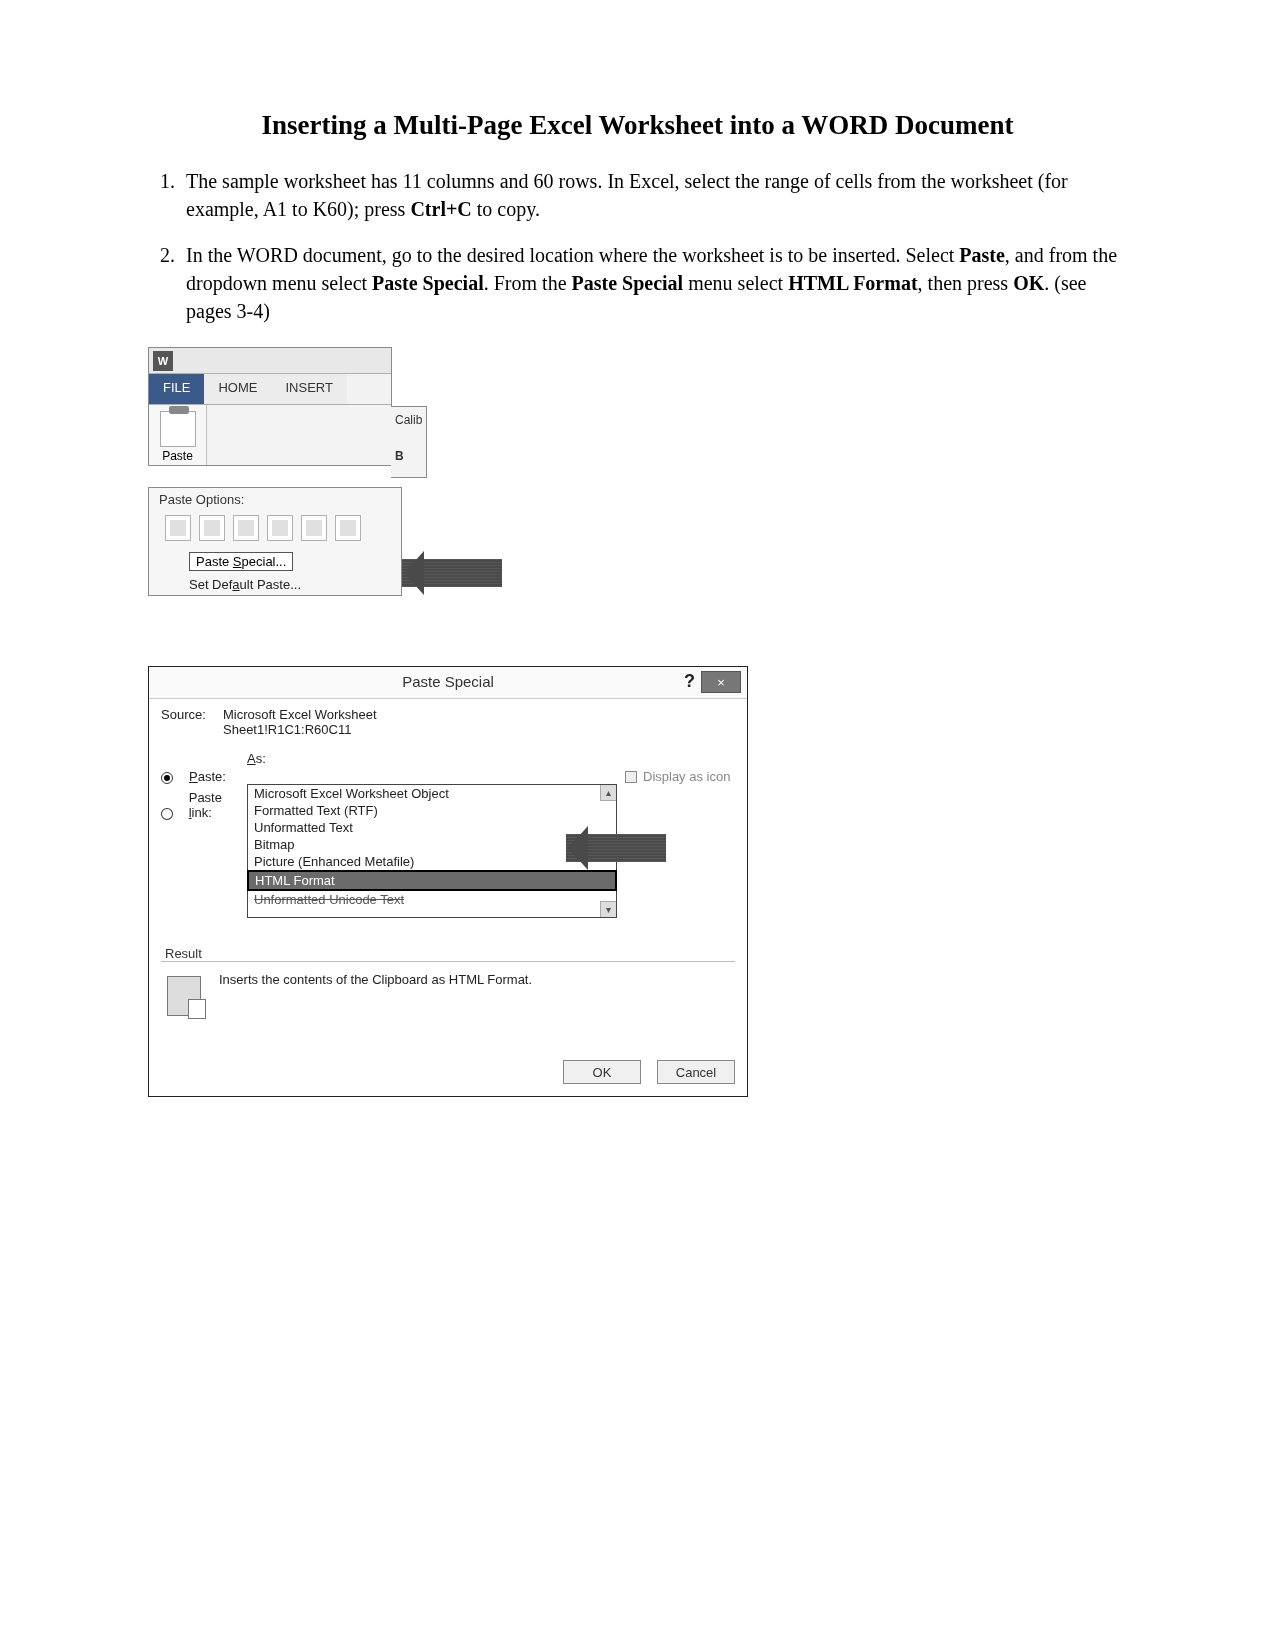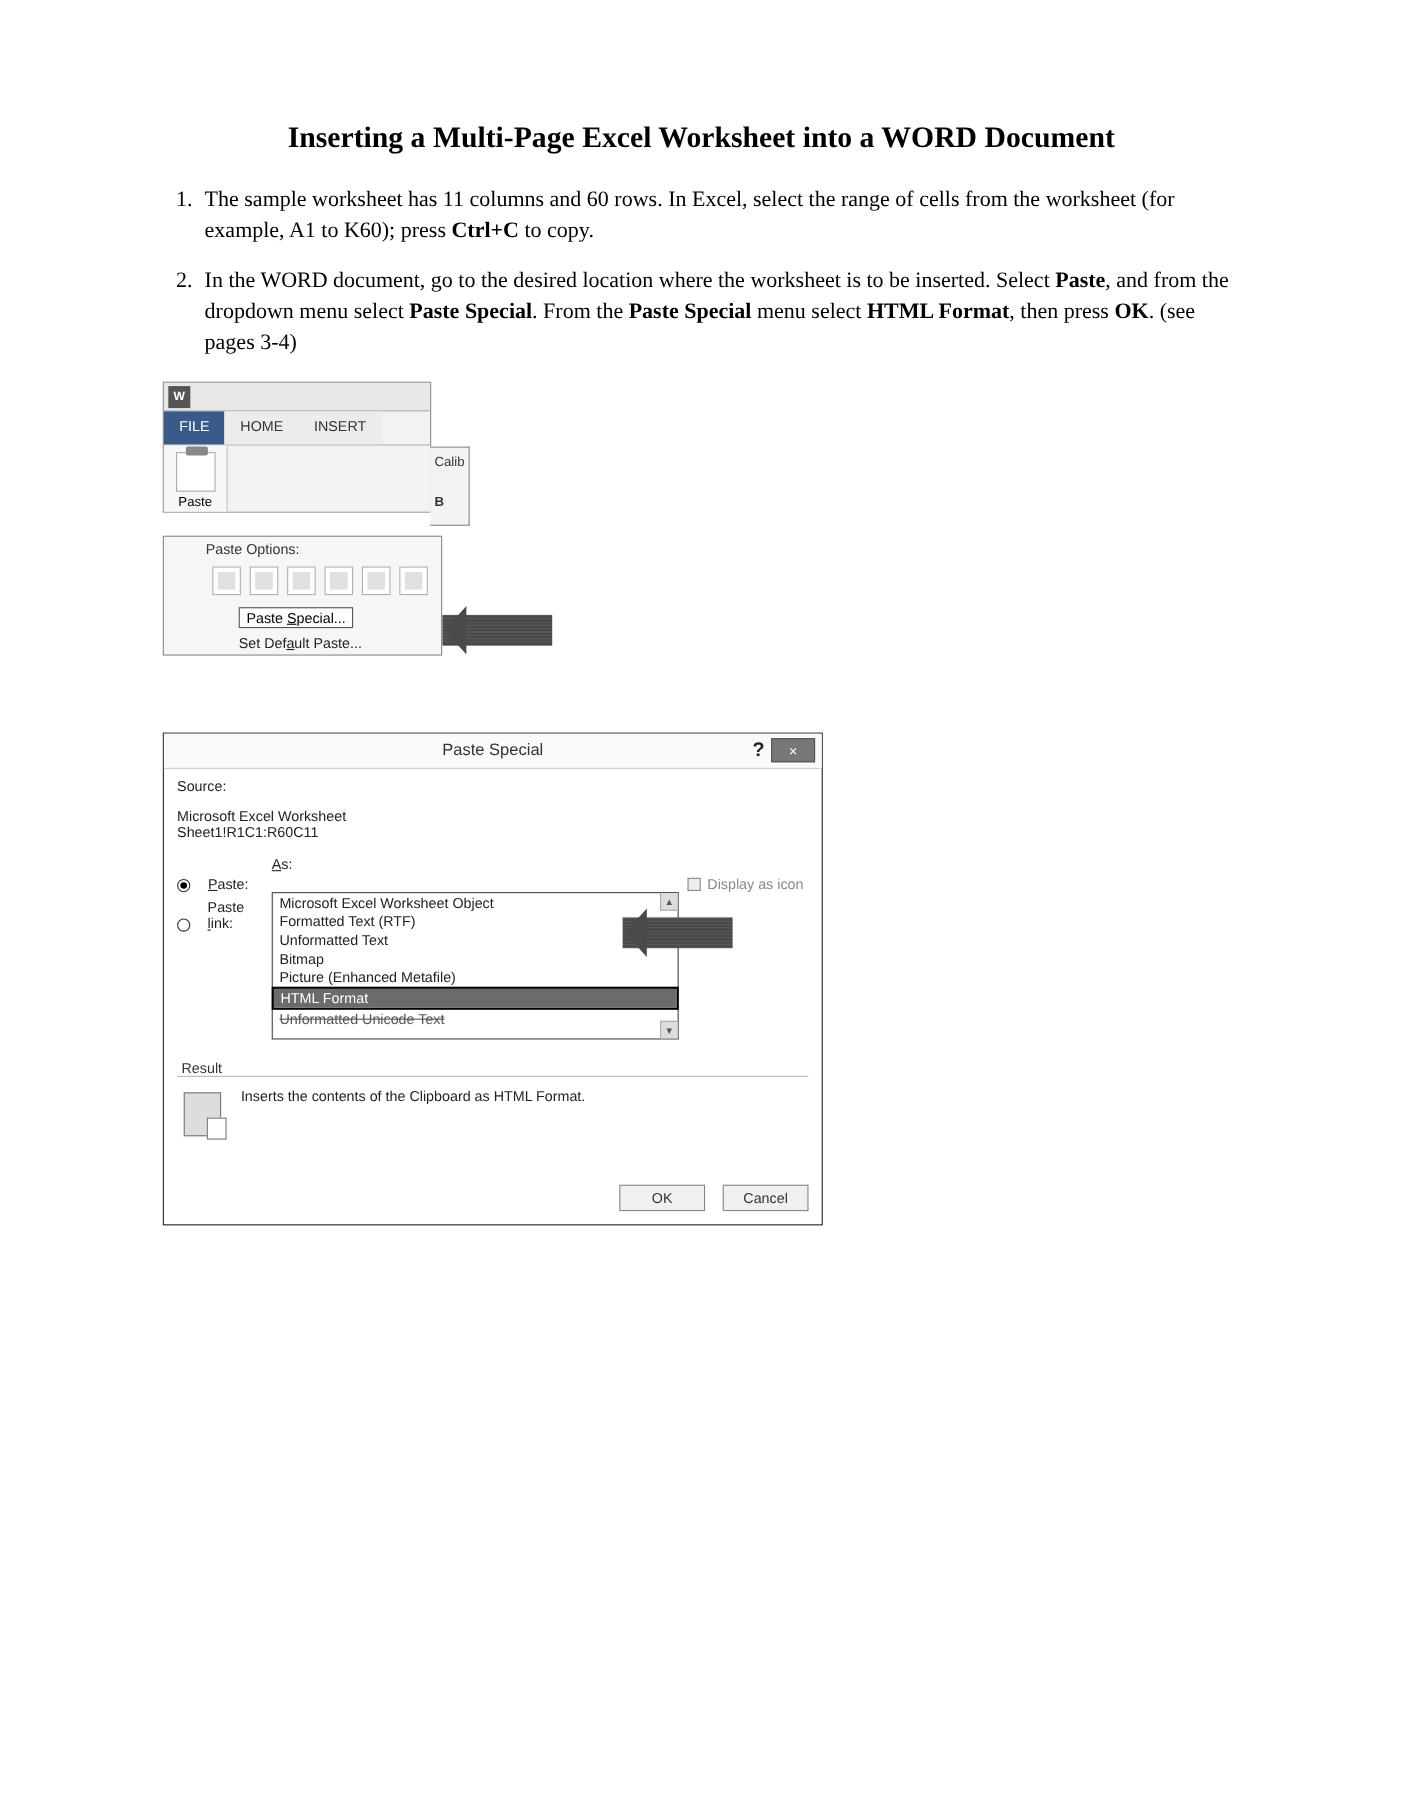--- a/index.html
+++ b/index.html
@@ -73,21 +73,20 @@
       background:#f3f3f3; border:1px solid #8a8a8a; border-left:none;
       font-family: "Segoe UI", Arial, sans-serif; font-size: 12px; color:#333;
       padding: 6px 4px;
     }
     .right-sliver .b-btn { margin-top: 22px; font-weight:bold; }
 
     .paste-options {
       position:absolute; left:0; top: 140px; width: 254px; background:#f6f6f6;
       border:1px solid #8a8a8a; font-family: "Segoe UI", Arial, sans-serif;
       z-index:4;
-      padding-left:28px;
     }
     .paste-options .hdr { padding: 4px 10px; font-size: 13px; color:#333; }
     .paste-options .icons-row { display:flex; gap: 8px; padding: 4px 10px 8px 16px; }
     .p-opt { width: 26px; height: 26px; border:1px solid #b0b0b0; background:#fff; position:relative; }
     .p-opt::after { content:""; position:absolute; inset:4px; background:#e0e0e0; }
     .paste-options .menu-item {
       padding: 3px 12px 3px 40px; font-size: 13px; color:#222;
     }
     .paste-options .menu-item u { text-decoration: underline; }
     .ps-boxed {
@@ -111,21 +110,21 @@
       font-size: 13px; color:#222;
     }
     .dlg-title { position:relative; height: 32px; background:#fafafa; border-bottom:1px solid #ccc; }
     .dlg-title .t { position:absolute; left:0; right:0; text-align:center; top:6px; font-size:15px; color:#333; }
     .dlg-title .help { position:absolute; right:52px; top:4px; font-size:18px; font-weight:bold; }
     .dlg-title .close {
       position:absolute; right:6px; top:4px; width:40px; height:22px; background:#777; color:#fff;
       display:flex; align-items:center; justify-content:center; font-size:13px; border:1px solid #555;
     }
     .dlg-body { padding: 8px 12px 14px 12px; }
-    .src-row { display:flex; gap: 12px; flex-direction: column; }
+    .src-row { display:flex; gap: 12px; }
     .src-label { width: 50px; }
     .src-val { color:#222; }
     .content-row { display:flex; margin-top: 14px; }
     .radio-col { width: 86px; padding-top: 18px; }
     .radio { font-size: 13px; margin-bottom: 6px; display:flex; align-items:flex-end; gap:16px; }
     .radio .dot { width:12px; height:12px; border:1px solid #333; border-radius:50%; display:inline-flex; align-items:center; justify-content:center; }
     .radio .dot.sel::after { content:""; width:6px; height:6px; background:#000; border-radius:50%; }
     .list-col { flex:1; }
     .as-label { margin-bottom:18px; }
     .listbox { position:relative; border:1px solid #444; background:#fff; height: 134px; }
@@ -135,21 +134,21 @@
     .lb-struck { text-decoration: line-through; color:#555; }
     .scroll-up, .scroll-down {
       position:absolute; right:0; width:16px; height:16px; background:#ddd;
       border-left:1px solid #aaa; display:flex; align-items:center; justify-content:center; font-size:10px; color:#555;
     }
     .scroll-up { top:0; border-bottom:1px solid #aaa; }
     .scroll-down { bottom:0; border-top:1px solid #aaa; }
     .disp-col { width: 118px; padding-left: 8px; padding-top: 18px; }
     .chk { display:flex; align-items:center; gap:6px; color:#888; font-size:13px; }
     .chk .box { width:12px; height:12px; border:1px solid #888; background:#eee; }
-    .result-fs { margin-top: 18px; }
+    .result-fs { margin-top: 28px; }
     .result-legend { font-size:13px; color:#333; padding: 0 4px; }
     .result-inner { border-top:1px solid #bbb; padding: 10px 6px 24px 6px; display:flex; gap: 18px; align-items:flex-start; }
     .clip-icon { width:34px; height:40px; border:1px solid #777; background:#ddd; position:relative; margin-top:4px; }
     .clip-icon::before { content:""; position:absolute; right:-6px; bottom:-4px; width:16px; height:18px; background:#fff; border:1px solid #777; }
     .dlg-buttons { display:flex; justify-content:flex-end; gap:16px; padding: 6px 12px 12px 12px; }
     .dlg-btn { width: 78px; height: 24px; border:1px solid #888; background:#f0f0f0; font-size:13px; display:flex; align-items:center; justify-content:center; color:#333; }
     .dlg-arrow {
       position:absolute; left: 418px; top: 168px; width: 100px; height: 28px;
       background:#4a4a4a;
       background-image: repeating-linear-gradient(0deg, rgba(255,255,255,.08) 0 1px, transparent 1px 3px);

